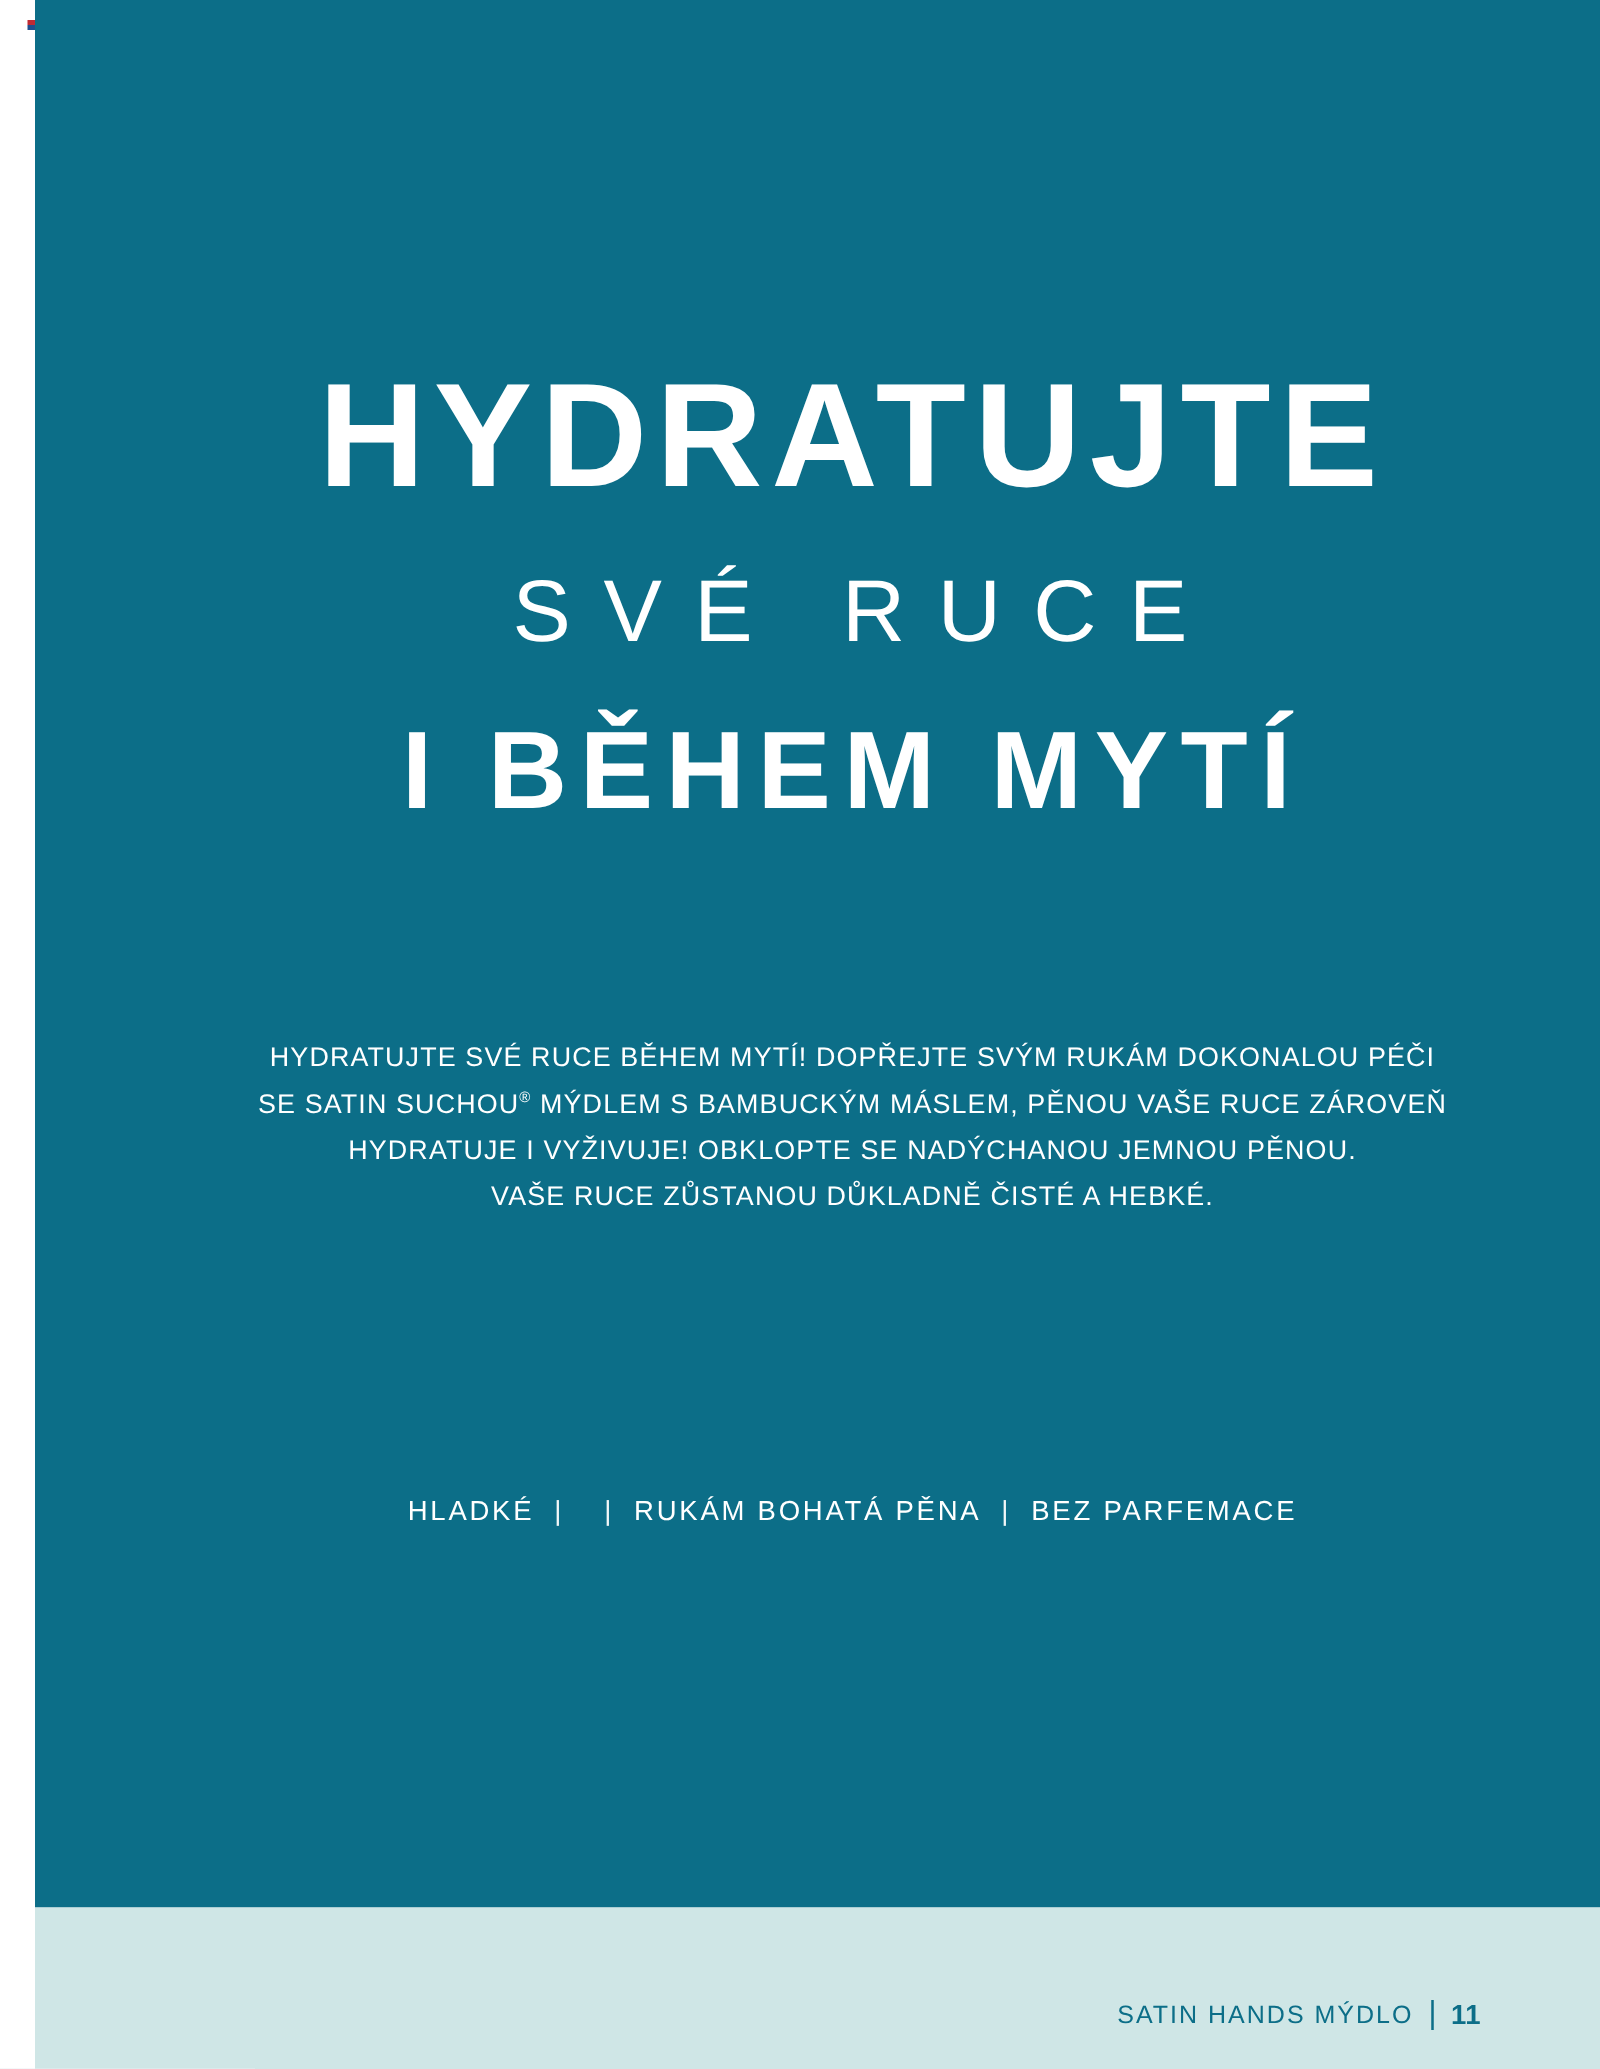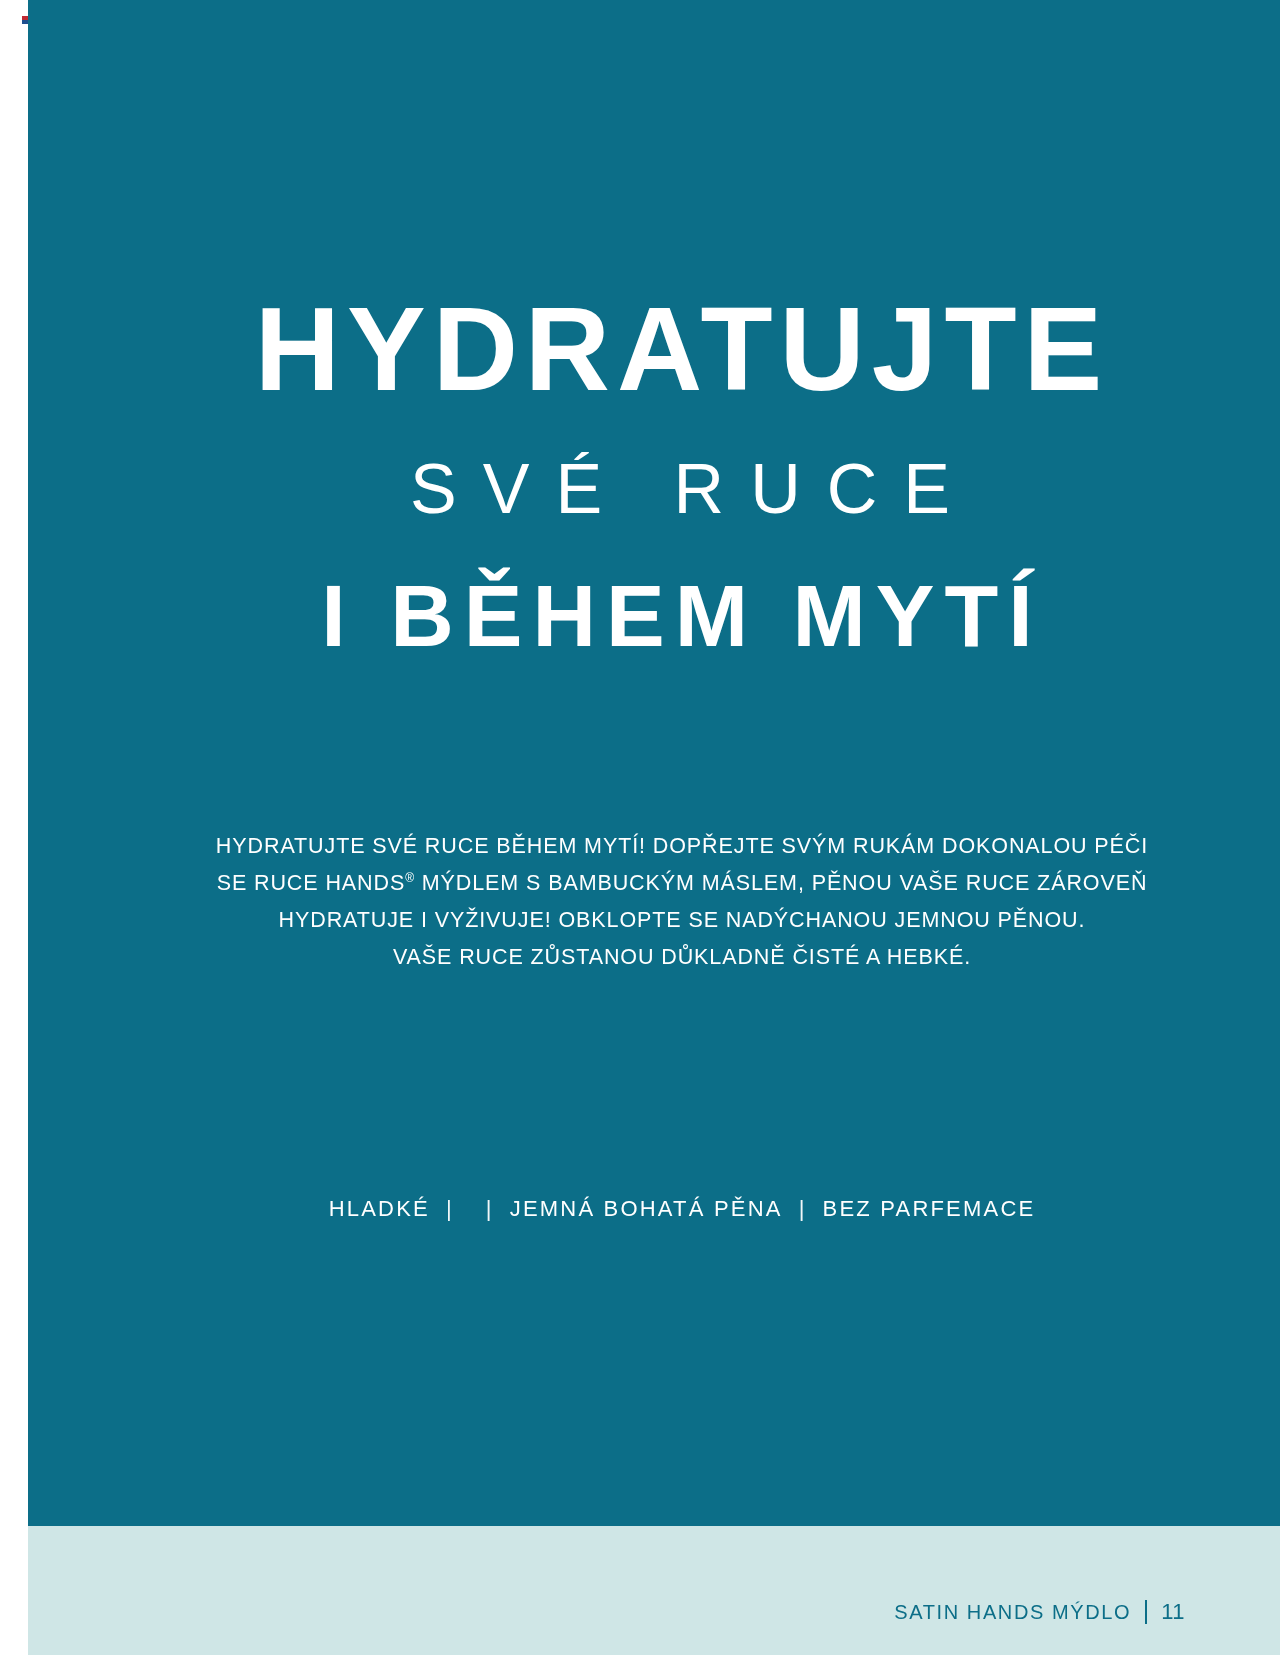--- a/index.html
+++ b/index.html
@@ -68,20 +68,21 @@
   }
   .footer-sep {
     display: inline-block;
     width: 2px;
     height: 24px;
     background: #0c6e88;
   }
   .footer-page {
     font-size: 22px;
     letter-spacing: 0.5px;
+    font-weight: bold;
   }
 
   .headline-block {
     position: absolute;
     left: 28px;
     top: 290px;
     width: 1252px;
     text-align: center;
     color: #ffffff;
   }
@@ -163,30 +164,30 @@
   <div class="teal-panel">
 
     <div class="headline-block">
       <div class="h-line1">HYDRATUJTE</div>
       <div class="h-line2">SVÉ RUCE</div>
       <div class="h-line3">I BĚHEM MYTÍ</div>
     </div>
 
     <div class="body-copy">
       <p>HYDRATUJTE SVÉ RUCE BĚHEM MYTÍ!  DOPŘEJTE SVÝM RUKÁM DOKONALOU PÉČI</p>
-      <p><span>SE RUCE HANDS</span><span class="reg">®</span><span> MÝDLEM  S BAMBUCKÝM MÁSLEM, PĚNOU VAŠE RUCE ZÁROVEŇ</span></p>
+      <p><span>SE SATIN SUCHOU</span><span class="reg">®</span><span> MÝDLEM  S BAMBUCKÝM MÁSLEM, PĚNOU VAŠE RUCE ZÁROVEŇ</span></p>
       <p>HYDRATUJE I VYŽIVUJE!  OBKLOPTE SE NADÝCHANOU JEMNOU PĚNOU.</p>
       <p>VAŠE RUCE ZŮSTANOU DŮKLADNĚ ČISTÉ A HEBKÉ.</p>
     </div>
 
     <div class="benefits">
       <span class="item">HLADKÉ</span>
       <span class="bar">|</span>
       <span class="bar">|</span>
-      <span class="item">JEMNÁ BOHATÁ PĚNA</span>
+      <span class="item">RUKÁM BOHATÁ PĚNA</span>
       <span class="bar">|</span>
       <span class="item">BEZ PARFEMACE</span>
     </div>
 
   </div>
 
   <div class="footer-band">
     <div class="footer-inner">
       <span>SATIN HANDS MÝDLO</span>
       <span class="footer-sep"></span>

